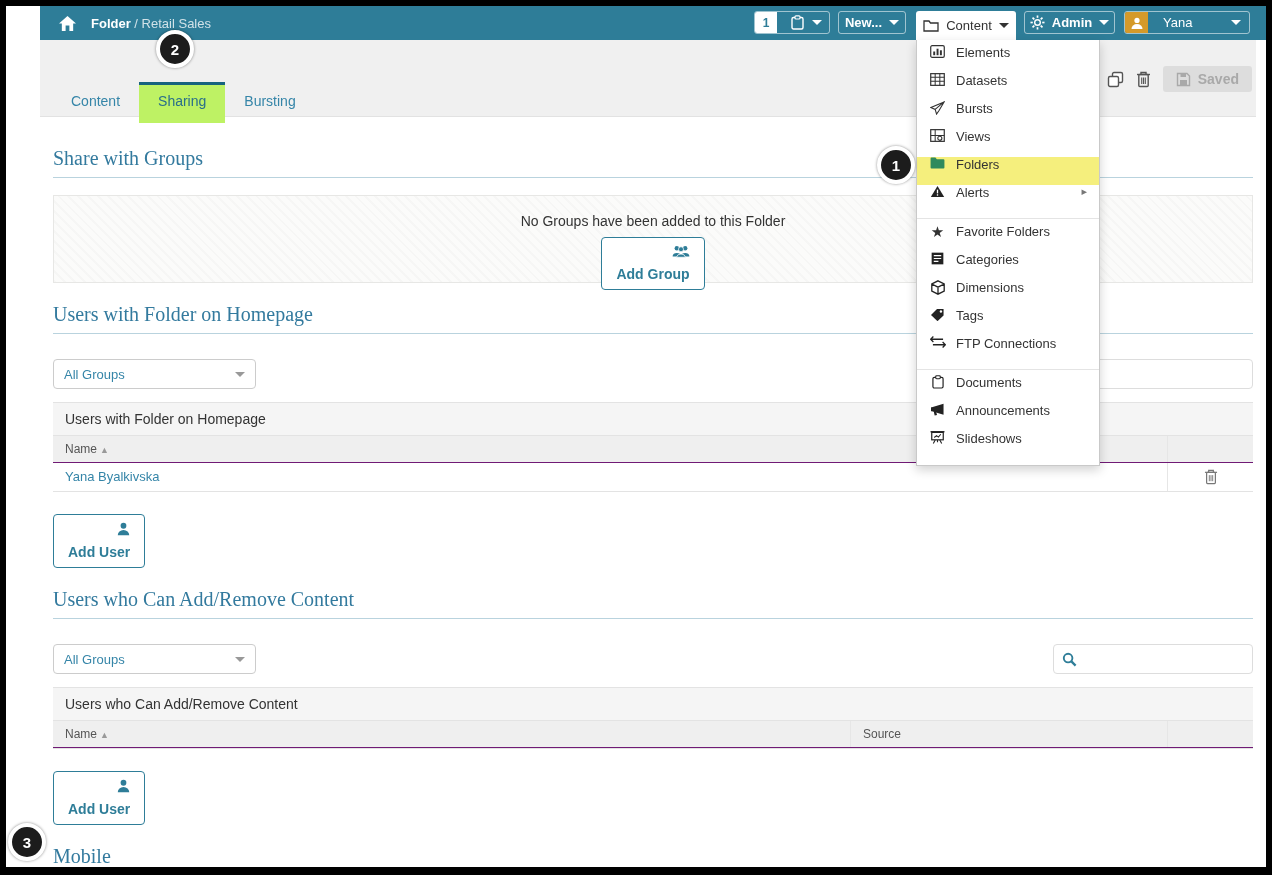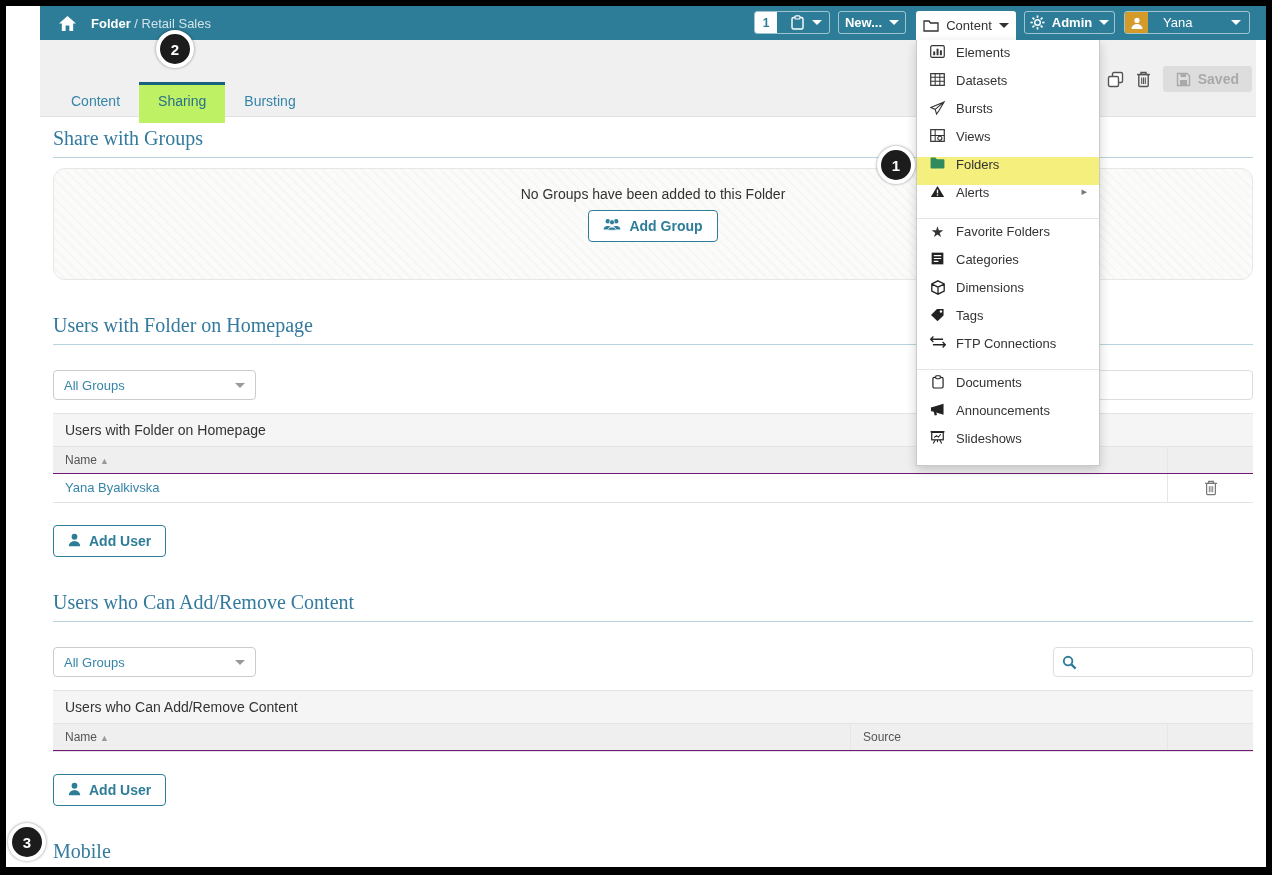--- a/index.html
+++ b/index.html
@@ -55,30 +55,30 @@
   .tab { padding:11px 19px 14px; font-size:14px; color:#3585a8; cursor:pointer; }
   .tab.active { background:#bef264; border-top:3px solid #17637e; color:#2a6f8a; padding-top:8px; }
   .band-actions { position:absolute; right:4px; top:26px; display:flex; align-items:center; gap:12px; }
   .tool-icon { color:#444; cursor:pointer; display:flex; }
   .btn-saved { background:#ddd; border-radius:3px; color:#a9a9a9; font-weight:bold; font-size:14px;
                padding:5px 13px; display:flex; align-items:center; gap:7px; cursor:default; }
 
   
   .content { position:absolute; left:0; right:0; top:111px; bottom:0; padding:10px 13px 0 47px; background:#fff; }
   h2.sec { font-family:"Liberation Serif", serif; font-size:20px; font-weight:normal; color:#337a9e;
-           padding-bottom:7px; border-bottom:1px solid #b9d3de; }
+           padding-bottom:7px; border-bottom:1px solid #b9d3de;margin-top:20px; }
   .sec-gap { margin-top:34px; }
 
-  .empty-panel { margin-top:10px; border:1px solid #e7e7e5; border-radius:12px; height:112px; text-align:center;
+  .empty-panel { margin-top:17px; border:1px solid #e7e7e5; border-radius:0; height:88px; text-align:center;
                  background:#fbfbfa;
                  background-image:repeating-linear-gradient(45deg, rgba(0,0,0,.02) 0 2px, transparent 2px 7px); }
   .empty-msg { font-size:14px; color:#333; padding-top:17px; }
 
-  .btn-teal { display:inline-flex; align-items:flex-start; gap:8px; background:#fff; border:1px solid #2e7d98;
-              border-radius:4px; color:#2e7d98; font-weight:bold; font-size:14px; padding:7px 14px; cursor:pointer; }
+  .btn-teal { display:inline-flex; align-items:flex-end; gap:8px; background:#fff; border:1px solid #2e7d98;
+              border-radius:4px; color:#2e7d98; font-weight:bold; font-size:14px; padding:7px 14px; cursor:pointer;flex-direction:column; }
   .empty-panel .btn-teal { margin-top:8px; }
 
   .controls { margin-top:25px; display:flex; justify-content:space-between; align-items:center; }
   .select { width:203px; height:30px; border:1px solid #ccc; border-radius:4px; display:flex; align-items:center;
             padding:0 10px; font-size:13px; color:#3585a8; cursor:pointer; }
   .select .caret { margin-left:auto; color:#999; border-left-width:5px; border-right-width:5px; }
   .search-box { width:200px; height:30px; border:1px solid #ddd; border-radius:4px; display:flex;
                 align-items:center; padding:0 8px; gap:6px; background:#fff; }
   .search-box input { border:none; outline:none; flex:1; min-width:0; font-size:13px; font-family:inherit; }
 

